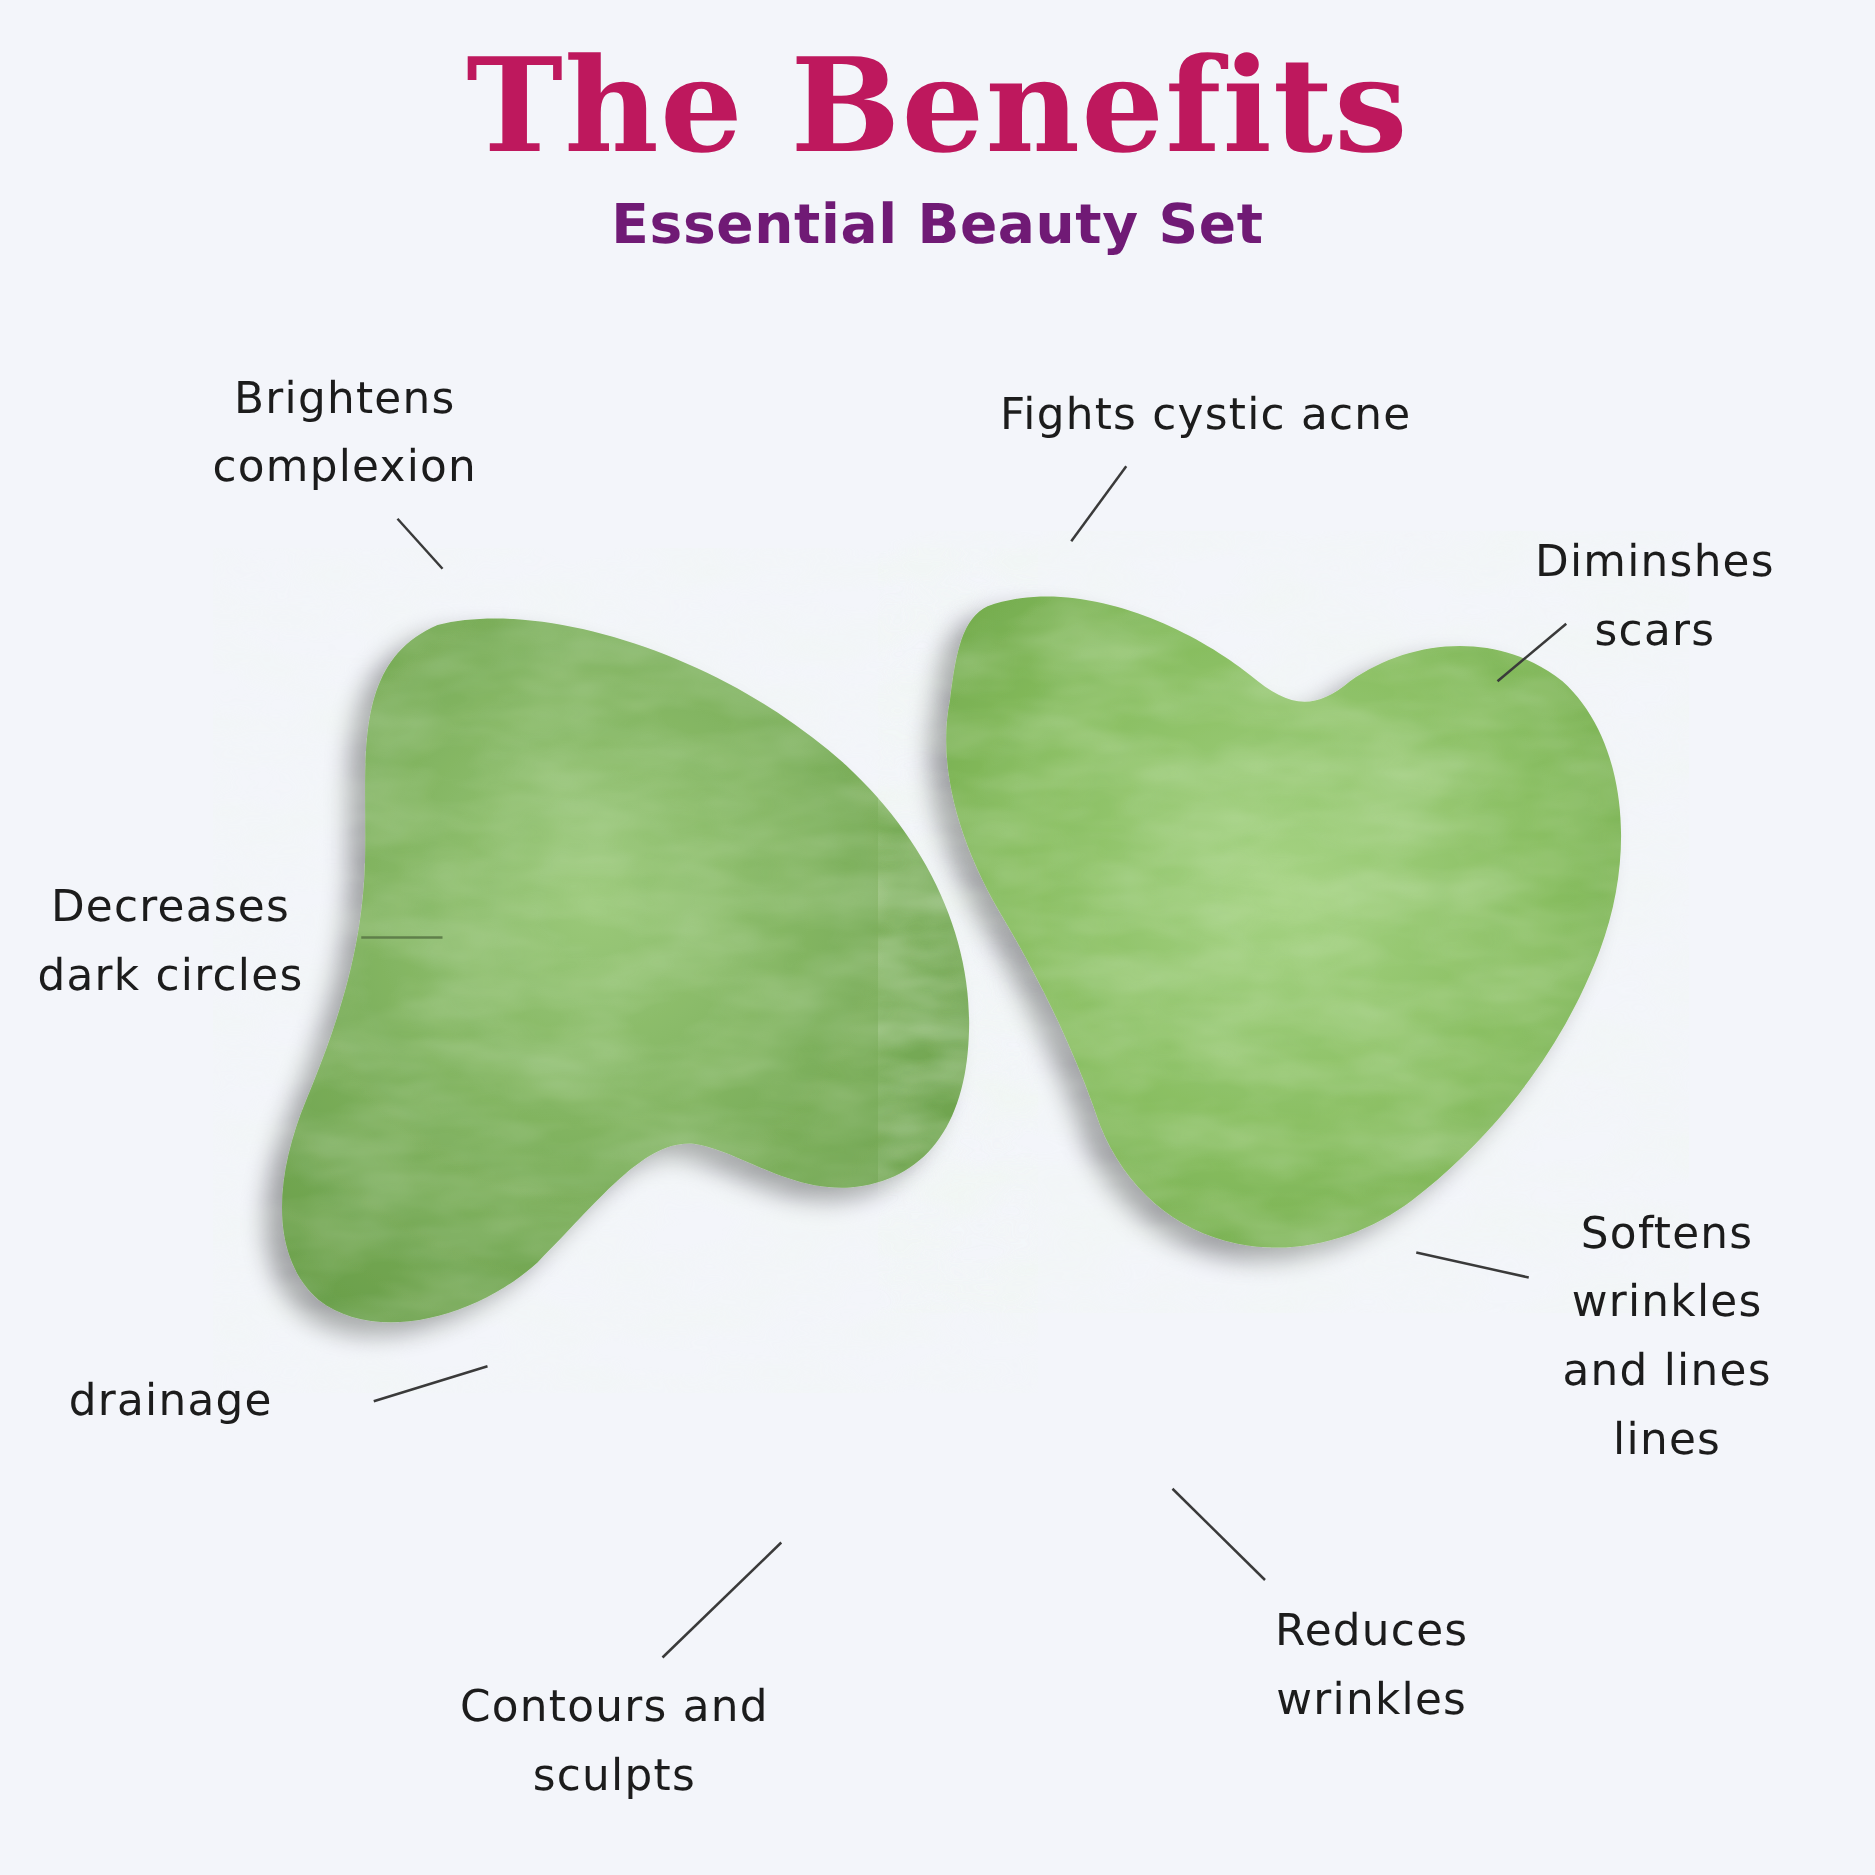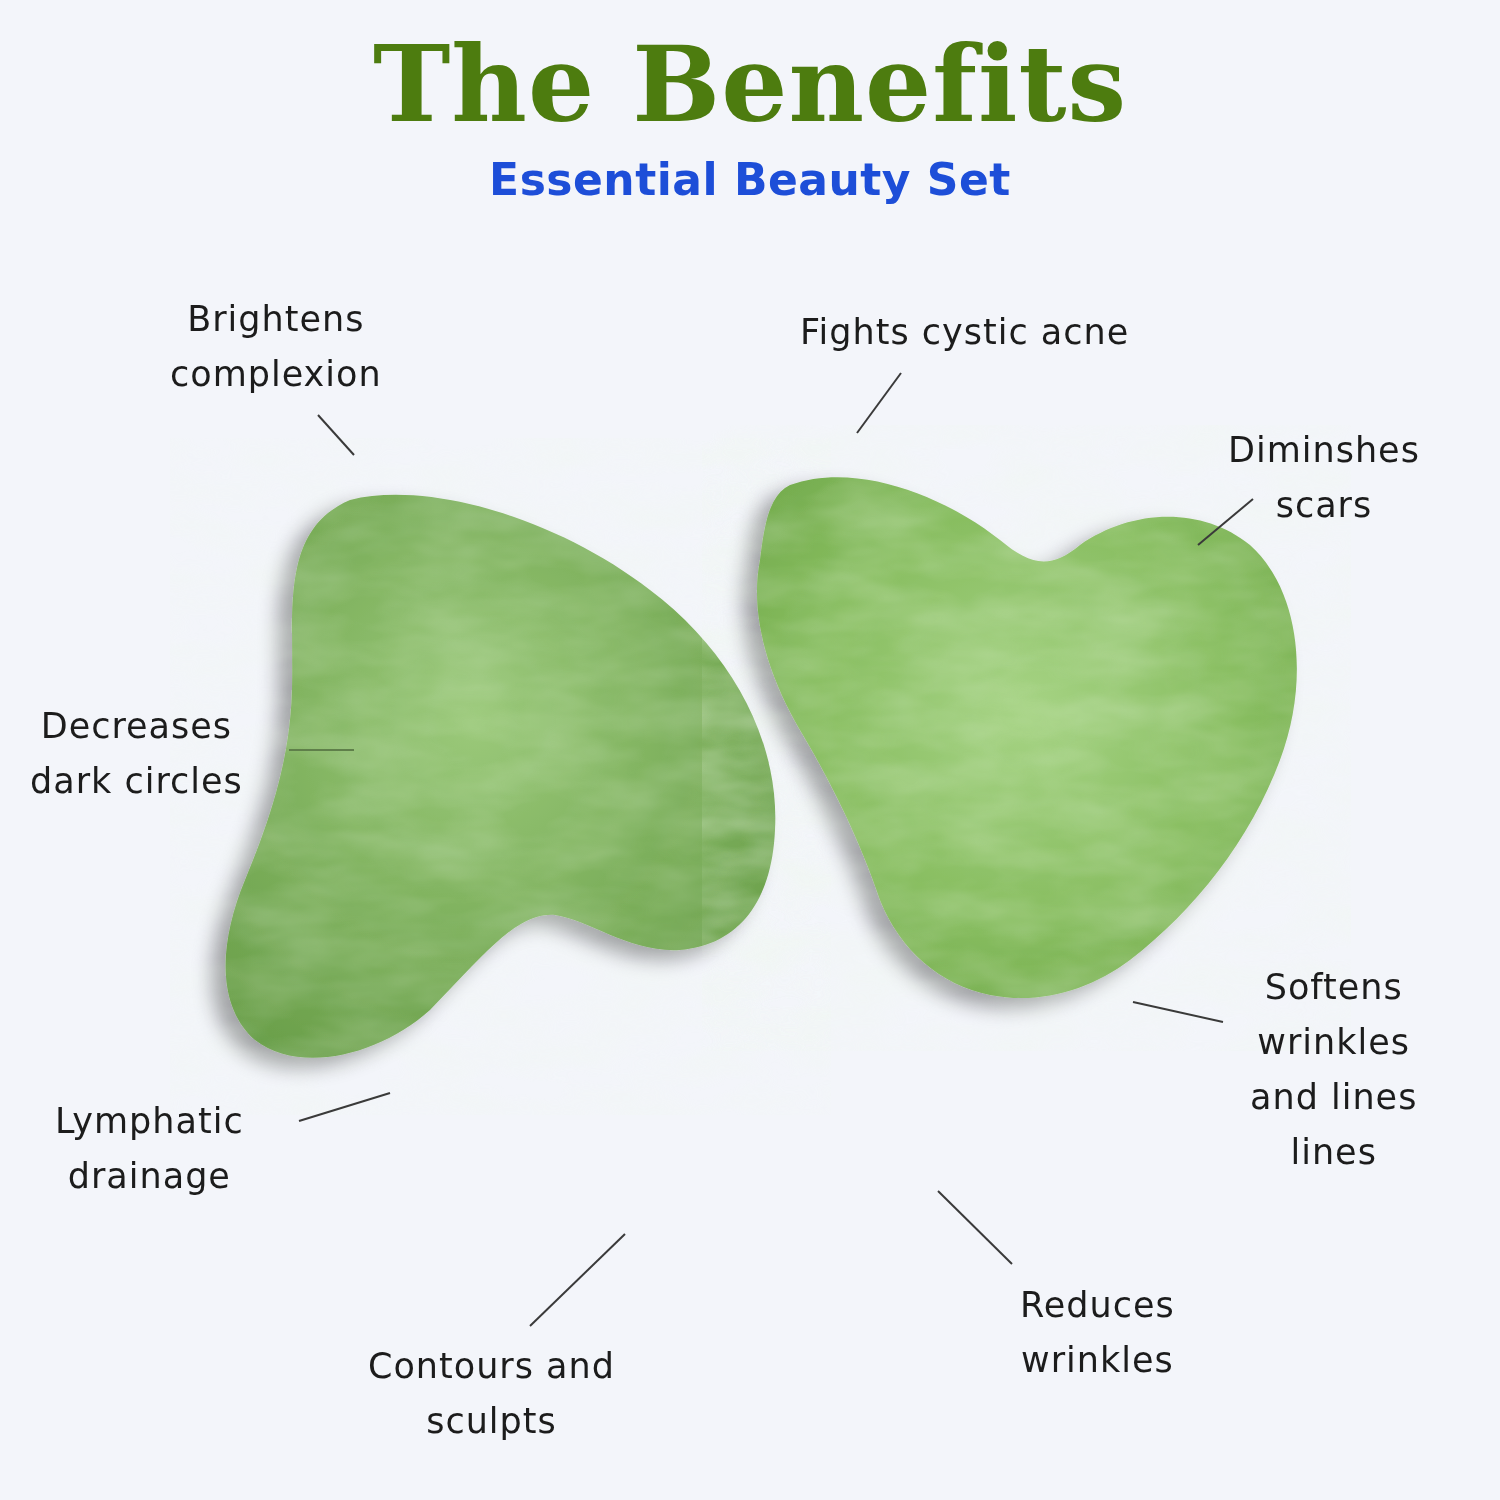--- a/index.html
+++ b/index.html
@@ -11,30 +11,30 @@
       color: #1a1a1a;
     }
     .stage { position: absolute; inset: 0; }
     .title {
       position: absolute; left: 0; right: 0; top: 28px;
       text-align: center;
       font-family: "DejaVu Serif", serif;
       font-weight: bold;
       font-size: 104px;
       letter-spacing: 1px;
-      color: #4d7c0f;
+      color: #be185d;
       margin: 0;
       line-height: 1.1;
     }
     .subtitle {
       position: absolute; left: 0; right: 0; top: 154px;
       text-align: center;
       font-family: "DejaVu Sans", sans-serif;
       font-size: 44px;
-      color: #1d4ed8;
+      color: #701a75;
       margin: 0;
       letter-spacing: 0.5px;
     }
     svg.art { position: absolute; left: 0; top: 0; }
     .label {
       position: absolute;
       font-family: "DejaVu Sans", sans-serif;
       font-size: 35px;
       line-height: 55px;
       text-align: center;
@@ -161,21 +161,20 @@
   </div>
 
   <div class="label" style="left:1250px; top:960px;">
     <span>Softens</span>
     <span>wrinkles</span>
     <span>and lines</span>
     <span>lines</span>
   </div>
 
   <div class="label" style="left:55px; top:1094px;">
-    <span>Lymphatic</span>
     <span>drainage</span>
   </div>
 
   <div class="label" style="left:368px; top:1339px;">
     <span>Contours and</span>
     <span>sculpts</span>
   </div>
 
   <div class="label" style="left:1020px; top:1278px;">
     <span>Reduces</span>

